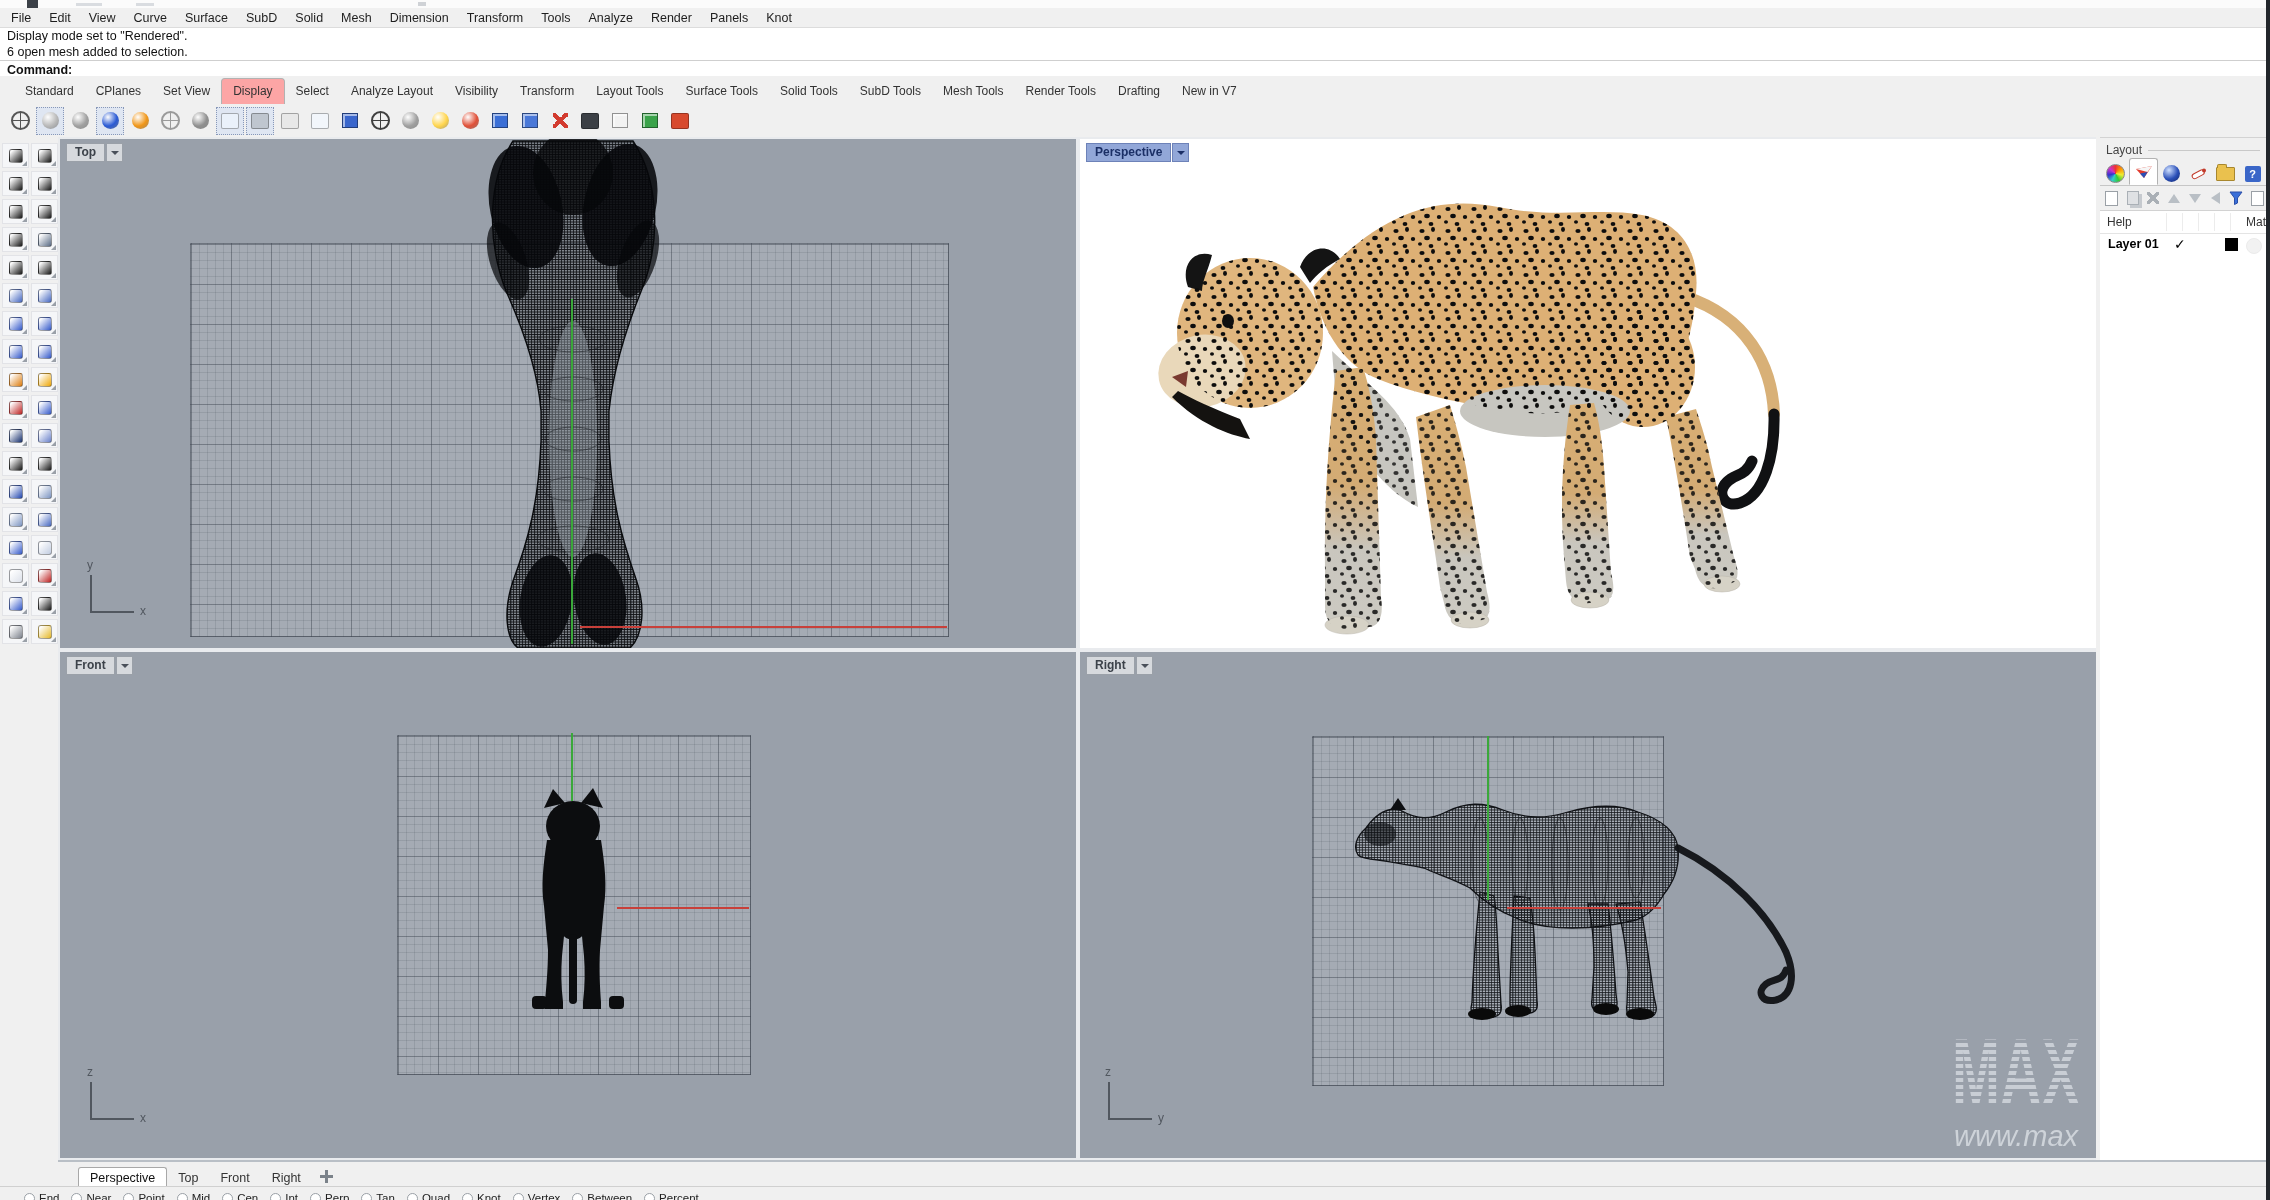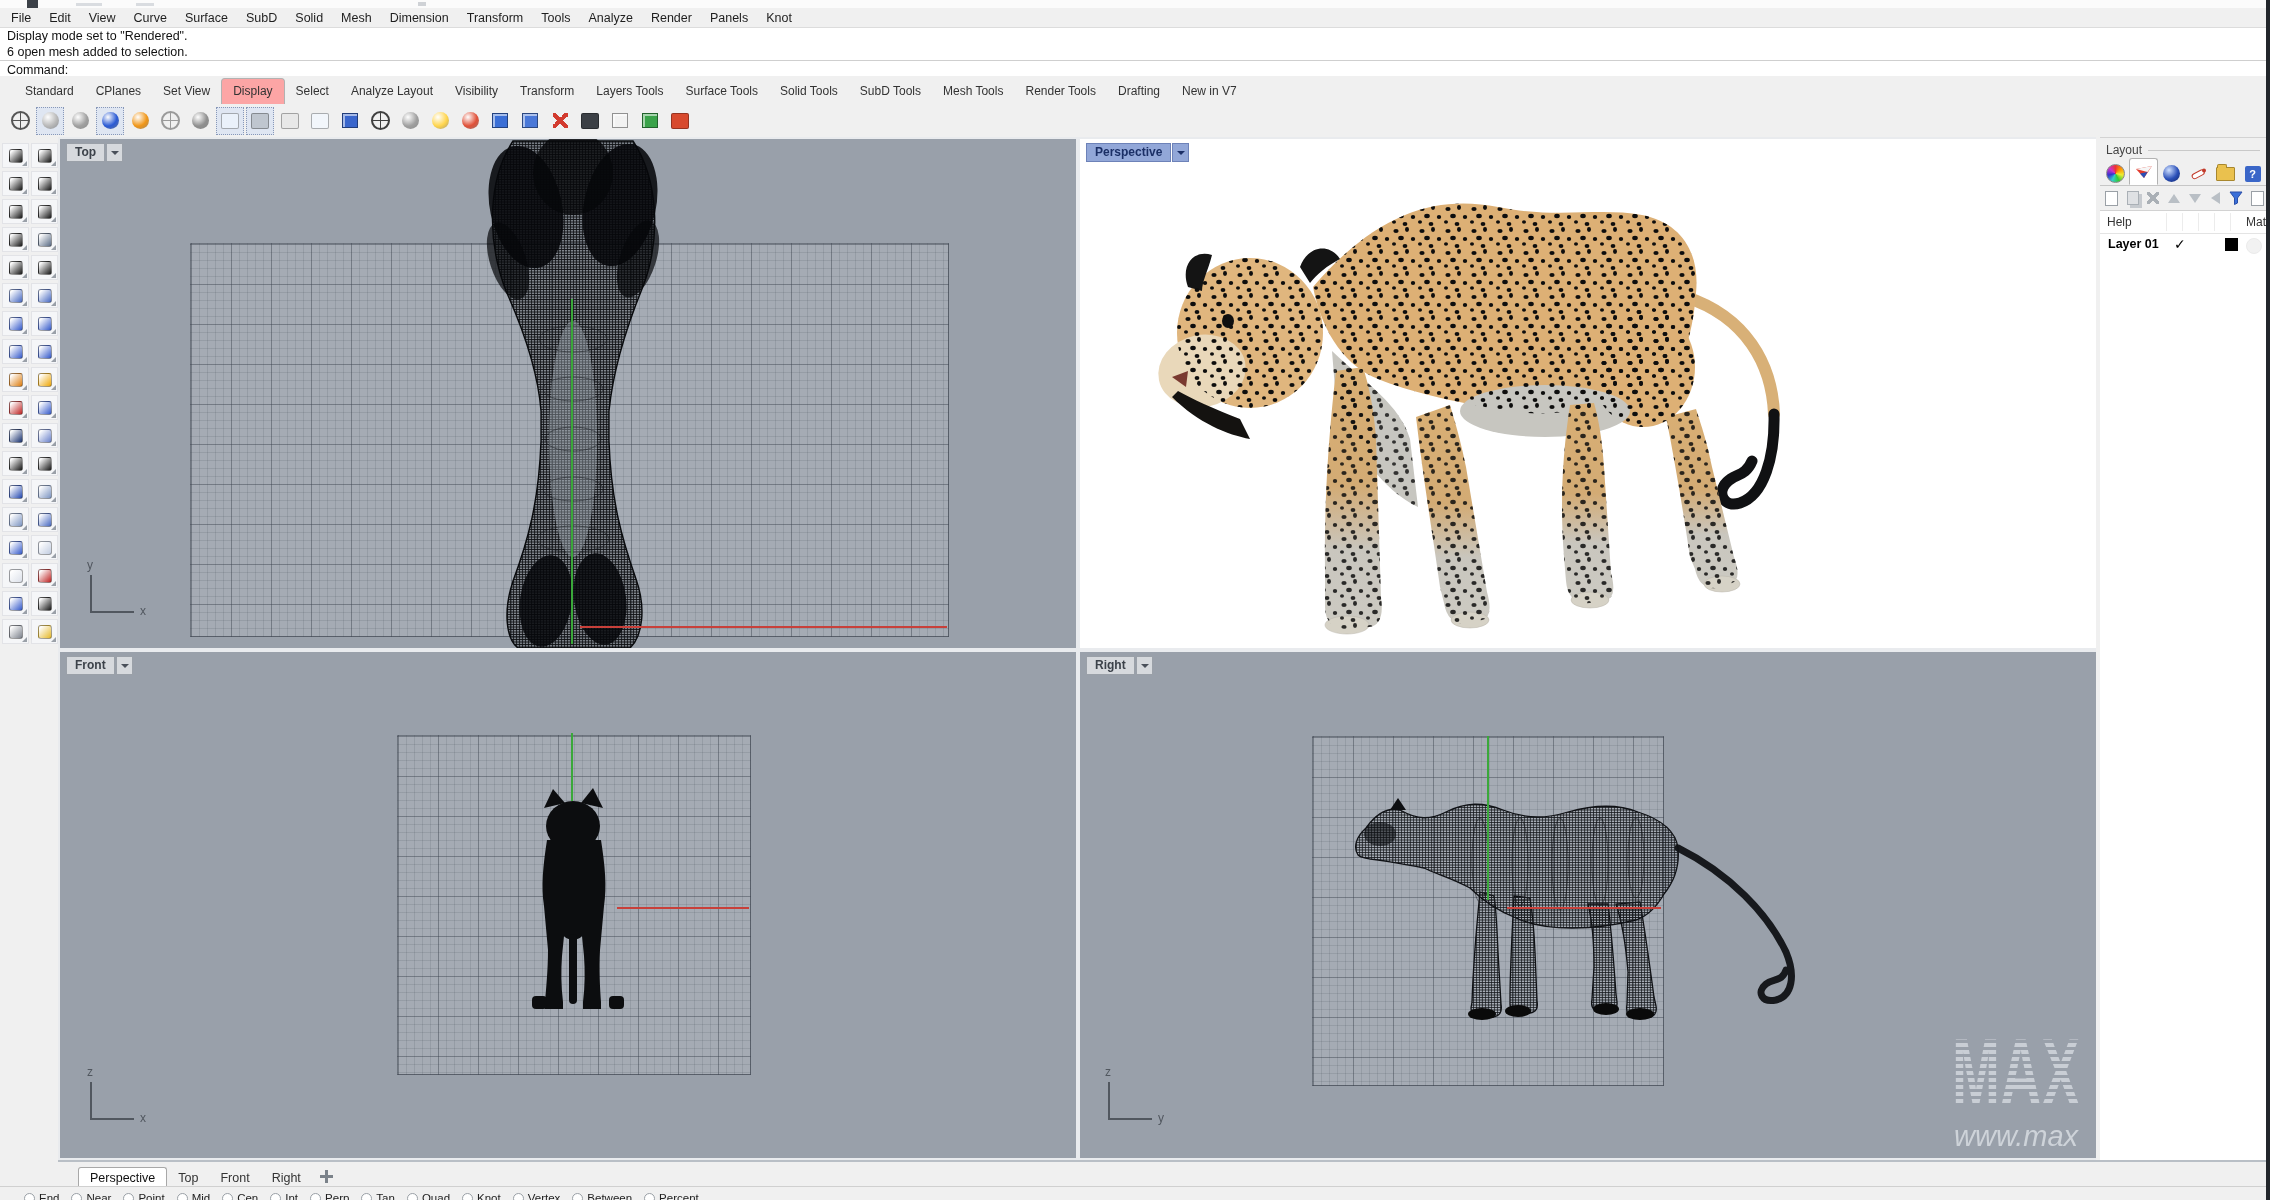--- a/index.html
+++ b/index.html
@@ -14,21 +14,21 @@
   .titlebar .m3{left:136px;top:3px;width:18px;height:3px;background:#d9dce0}
   .titlebar .m4{left:418px;top:2px;width:8px;height:4px;background:#cfd2d6}
 
   .menubar{top:8px;left:0;right:0;height:19px;display:flex;align-items:center;padding-left:2px;
            background:#f0f0f0;font-size:12.5px;color:#1e1e1e}
   .menubar span{padding:0 9px;cursor:default}
 
   .cmd{top:27px;left:0;right:0;height:48px;background:#fff;border-top:1px solid #dcdcdc;
        border-bottom:1px solid #b9b9b9;font-size:12.5px;color:#111}
   .cmd .hline{padding:1px 7px;line-height:14px}
-  .cmd .prompt{border-top:1px solid #cfcfcf;font-weight:normal;padding:2px 7px;line-height:15px}
+  .cmd .prompt{border-top:1px solid #cfcfcf;font-weight:bold;padding:2px 7px;line-height:15px}
 
   .tabrow{top:76px;left:0;right:0;height:28px;background:#f0f0f0;border-bottom:1px solid #cfcfcf;
           display:flex;align-items:flex-end;padding-left:14px;font-size:12px;color:#333}
   .tabrow .ttab{padding:5px 11px 6px;cursor:default;white-space:nowrap}
   .tabrow .ttab.active{background:#fca5a5;border:1px solid #b2b2b2;border-bottom:1px solid #fafafa;
           border-radius:4px 4px 0 0;margin-bottom:-1px;position:relative}
 
   .iconrow{top:104px;left:0;right:0;height:33px;background:#f0f0f0;border-bottom:1px solid #d3d3d3;
            display:flex;align-items:center;gap:2px;padding-left:6px}
   .tbicon{width:26px;height:26px;display:flex;align-items:center;justify-content:center;
@@ -197,21 +197,21 @@
 
 <div class="abs tabrow">
   <span class="ttab">Standard</span>
   <span class="ttab">CPlanes</span>
   <span class="ttab">Set View</span>
   <span class="ttab active">Display</span>
   <span class="ttab">Select</span>
   <span class="ttab">Analyze Layout</span>
   <span class="ttab">Visibility</span>
   <span class="ttab">Transform</span>
-  <span class="ttab">Layers Tools</span>
+  <span class="ttab">Layout Tools</span>
   <span class="ttab">Surface Tools</span>
   <span class="ttab">Solid Tools</span>
   <span class="ttab">SubD Tools</span>
   <span class="ttab">Mesh Tools</span>
   <span class="ttab">Render Tools</span>
   <span class="ttab">Drafting</span>
   <span class="ttab">New in V7</span>
 </div>
 
 <div class="abs iconrow">

